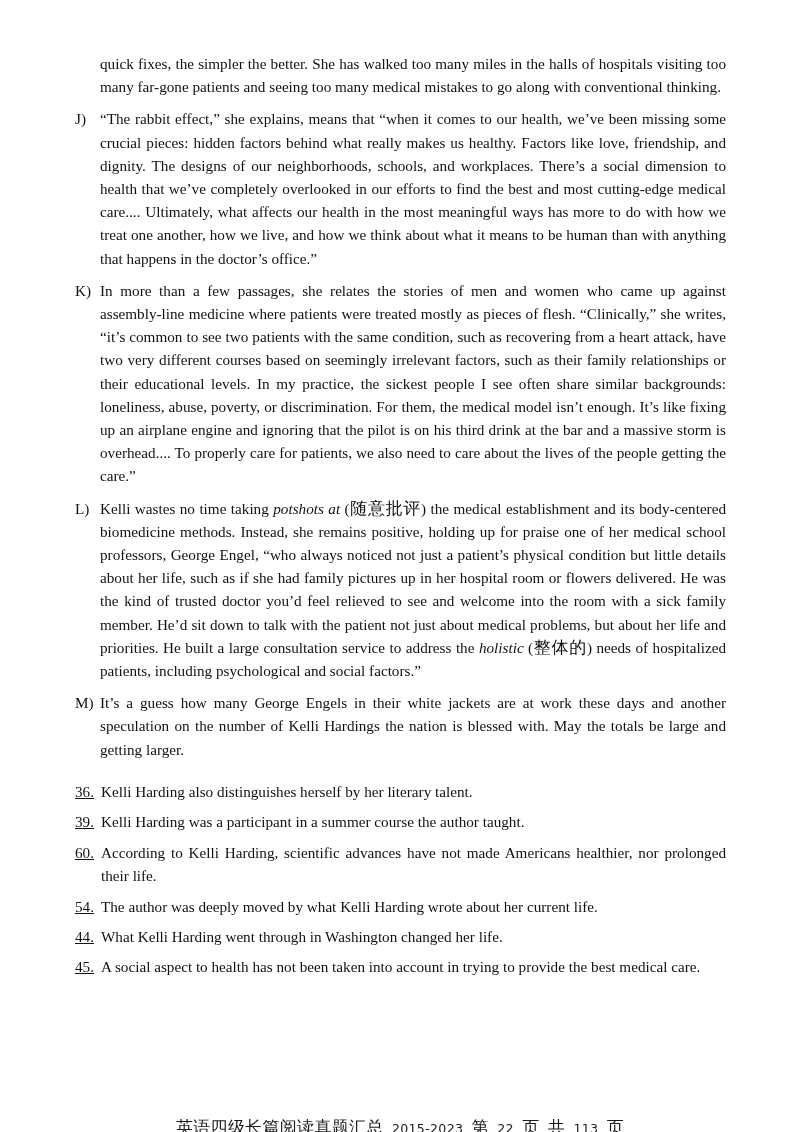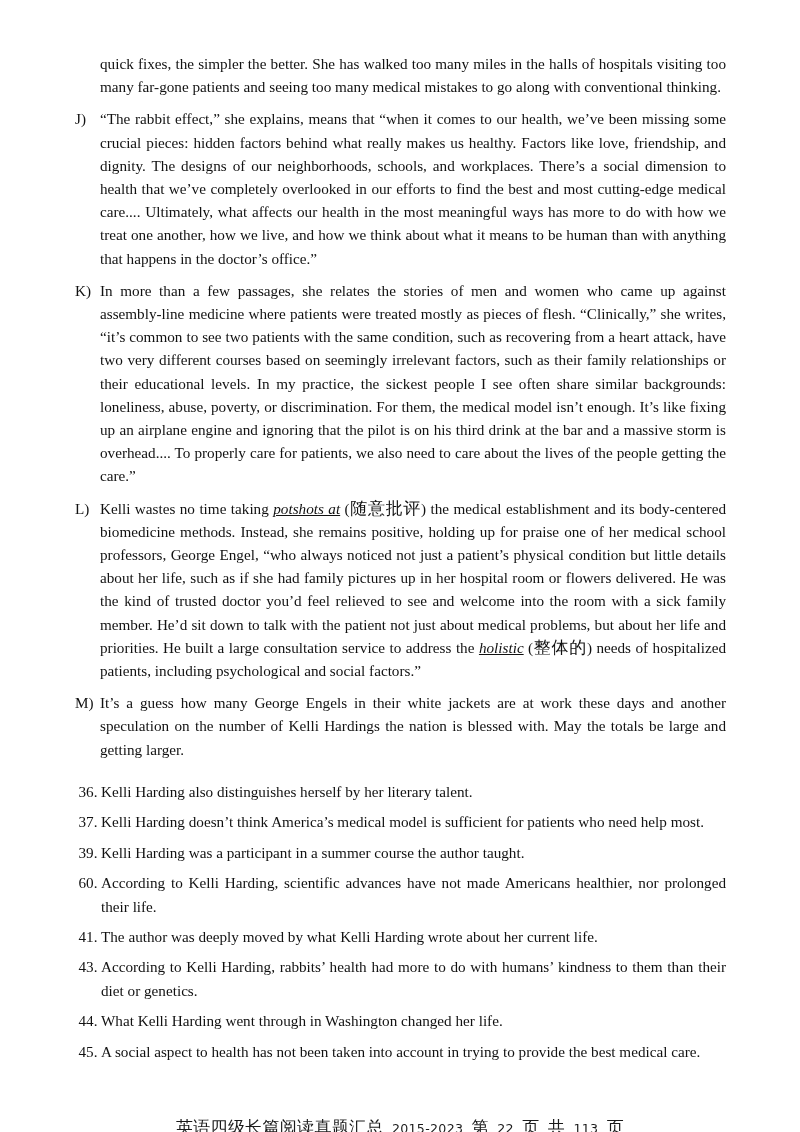--- a/index.html
+++ b/index.html
@@ -60,32 +60,33 @@
     position: relative;
     font-size: 15.2px;
     line-height: 23.4px;
     margin: 0 0 7px 0;
   }
   .qitem-num {
     position: absolute;
     left: 0;
     top: 0;
     width: 26px;
-    text-align: center;
+    text-align: left;
+    text-decoration: underline;
   }
   .qitem-body {
     display: block;
     padding-left: 26px;
     text-align: justify;
     text-align-last: left;
   }
   
   .qitem.single .qitem-body { text-align: right; }
 
-  .it { font-style: italic; text-decoration: underline; }
+  .it { font-style: italic; }
   .cn {
     font-family: "DejaVu Sans", "Liberation Sans", sans-serif;
     font-size: 17px;
   }
 
   
   .footer {
     position: absolute;
     left: 0;
     top: 1116px;
@@ -126,39 +127,31 @@
     <div class="para">
       <span class="para-label">M)</span>
       <span class="para-body">It’s a guess how many George Engels in their white jackets are at work these days and another speculation on the number of Kelli Hardings the nation is blessed with. May the totals be large and getting larger.</span>
     </div>
 
     <div class="qlist">
       <div class="qitem single">
         <span class="qitem-num">36.</span>
         <span class="qitem-body">Kelli Harding also distinguishes herself by her literary talent.</span>
       </div>
-      <div class="qitem">
-        <span class="qitem-num">37.</span>
-        <span class="qitem-body">Kelli Harding doesn’t think America’s medical model is sufficient for patients who need help most.</span>
-      </div>
       <div class="qitem single">
         <span class="qitem-num">39.</span>
         <span class="qitem-body">Kelli Harding was a participant in a summer course the author taught.</span>
       </div>
       <div class="qitem">
         <span class="qitem-num">60.</span>
         <span class="qitem-body">According to Kelli Harding, scientific advances have not made Americans healthier, nor prolonged their life.</span>
       </div>
       <div class="qitem single">
-        <span class="qitem-num">41.</span>
+        <span class="qitem-num">54.</span>
         <span class="qitem-body">The author was deeply moved by what Kelli Harding wrote about her current life.</span>
-      </div>
-      <div class="qitem">
-        <span class="qitem-num">43.</span>
-        <span class="qitem-body">According to Kelli Harding, rabbits’ health had more to do with humans’ kindness to them than their diet or genetics.</span>
       </div>
       <div class="qitem single">
         <span class="qitem-num">44.</span>
         <span class="qitem-body">What Kelli Harding went through in Washington changed her life.</span>
       </div>
       <div class="qitem single">
         <span class="qitem-num">45.</span>
         <span class="qitem-body">A social aspect to health has not been taken into account in trying to provide the best medical care.</span>
       </div>
     </div>

